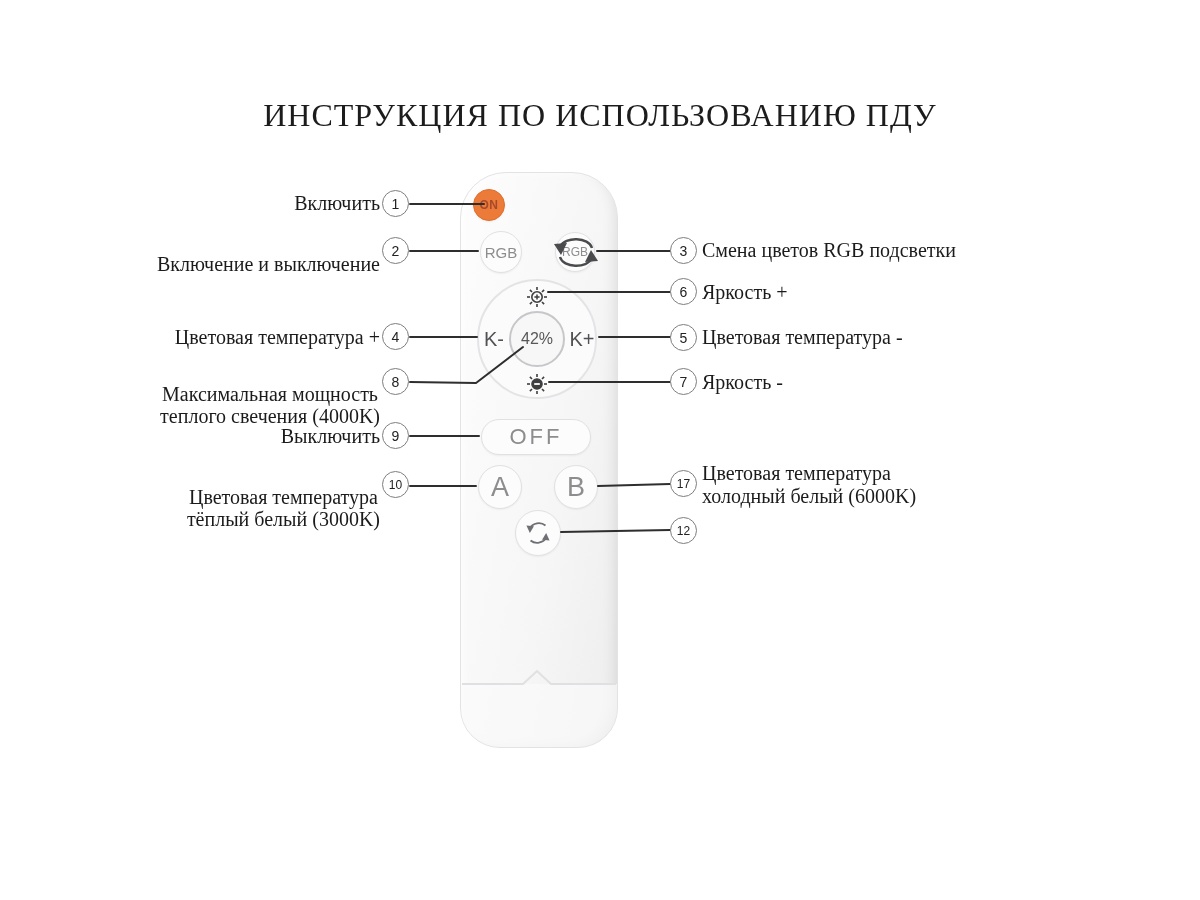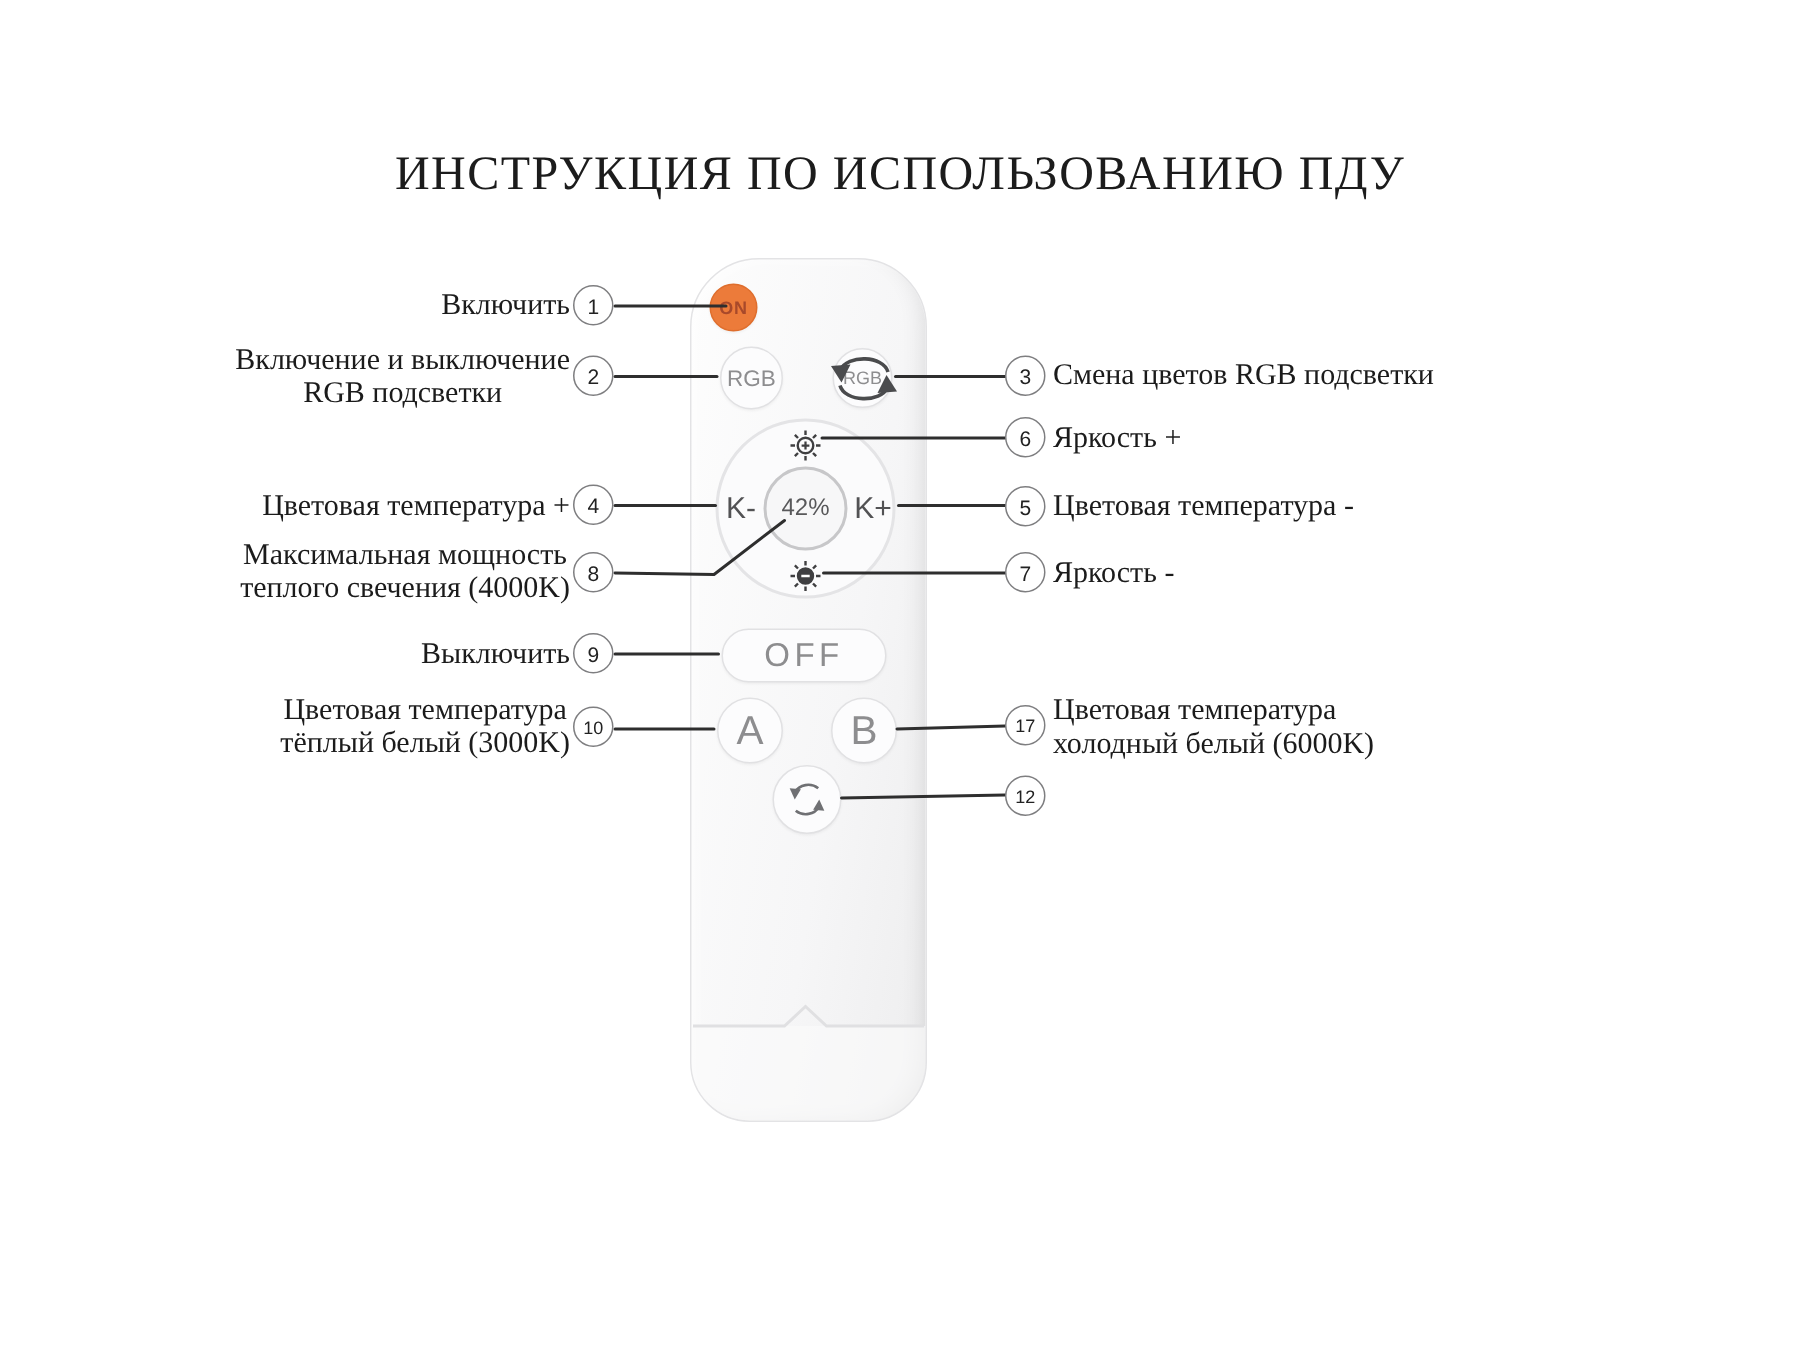--- a/index.html
+++ b/index.html
@@ -71,21 +71,21 @@
   .num{
     position:absolute;width:27px;height:27px;border-radius:50%;background:#ffffff;
     border:1.5px solid #7e7e80;box-sizing:border-box;
     display:flex;align-items:center;justify-content:center;
     font-family:"Liberation Sans",sans-serif;font-size:14px;color:#222;
   }
   .num.small{font-size:12px;}
   
   .ann{position:absolute;font-size:20px;line-height:22px;color:#1b1b1b;white-space:nowrap;}
   .ann.left{right:820px;text-align:right;}
-  .ann.left.center{text-align:center;}
+  .ann.left.center{text-align:center;margin-top:24px;}
   .ann.right{left:702px;text-align:left;}
 </style>
 </head>
 <body>
 
 <div class="stage">
 
   <div class="title">ИНСТРУКЦИЯ ПО ИСПОЛЬЗОВАНИЮ ПДУ</div>
 
   <div class="remote">
@@ -185,21 +185,20 @@
   <div class="num small" style="left:382px;top:471px;">10</div>
   <div class="num small" style="left:670px;top:470px;">17</div>
   <div class="num small" style="left:670px;top:517px;">12</div>
 
   <div class="ann left" style="top:192px;">
     <div>Включить</div>
   </div>
 
   <div class="ann left center" style="top:229px;">
     <div>Включение и выключение</div>
-    <div>RGB подсветки</div>
   </div>
 
   <div class="ann right" style="top:239px;">
     <div>Смена цветов RGB подсветки</div>
   </div>
 
   <div class="ann left" style="top:326px;">
     <div>Цветовая температура +</div>
   </div>
 

